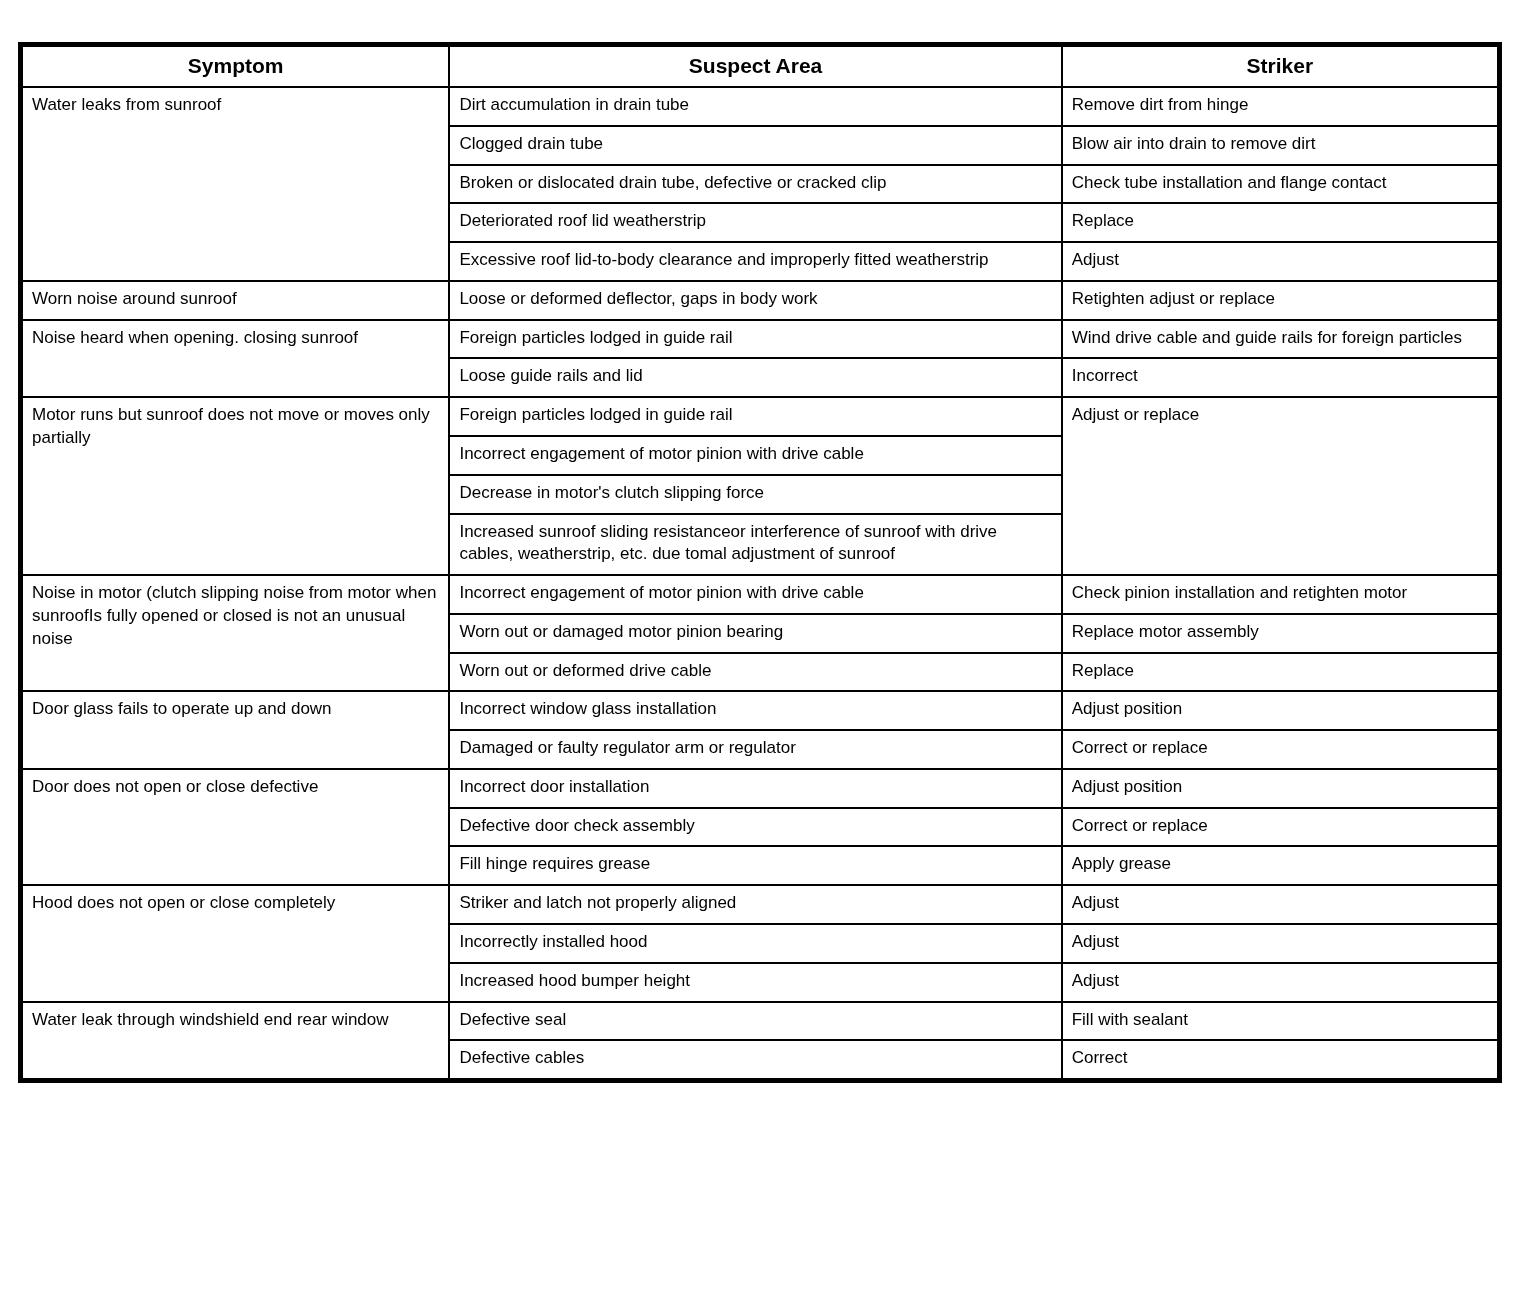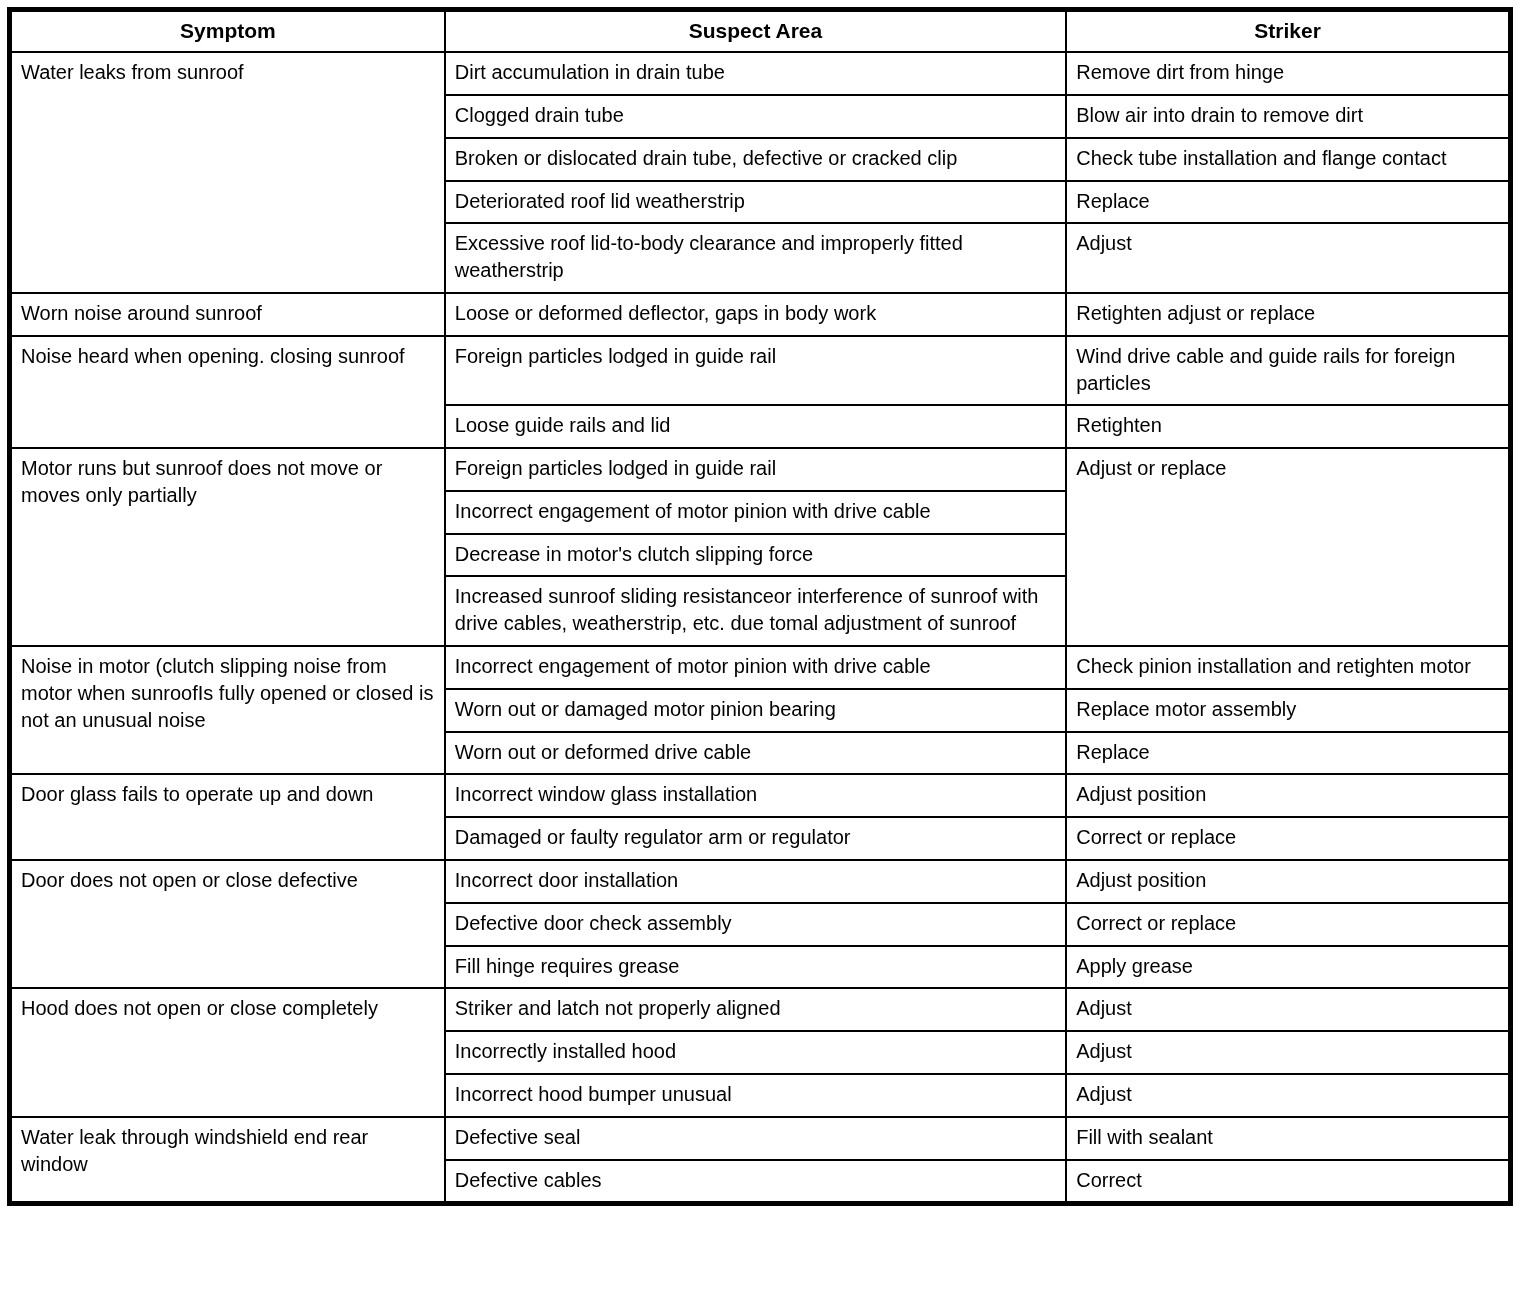--- a/index.html
+++ b/index.html
@@ -8,36 +8,37 @@
     background: #ffffff;
   }
   body {
     width: 1520px;
     min-height: 1294px;
     font-family: "Liberation Sans", "DejaVu Sans", sans-serif;
     color: #000000;
     box-sizing: border-box;
   }
   .page {
-    padding: 7px;
+    padding: 18px;
     box-sizing: border-box;
+    margin-top: 24px;
   }
   table.troubleshooting {
     border-collapse: collapse;
     width: 100%;
     table-layout: fixed;
     border: 5px solid #000000;
     background: #ffffff;
   }
   table.troubleshooting th,
   table.troubleshooting td {
     border: 2px solid #000000;
     vertical-align: top;
     padding: 6px 9px 8px 9px;
-    font-size: 20px;
+    font-size: 17px;
     line-height: 1.34;
     word-wrap: break-word;
   }
   table.troubleshooting th {
     font-weight: bold;
     text-align: center;
     padding: 5px 8px 6px 8px;
     font-size: 21px;
   }
   td.symptom-cell { }
@@ -91,21 +92,21 @@
           <td class="suspect-cell">Loose or deformed deflector, gaps in body work</td>
           <td class="remedy-cell">Retighten adjust or replace</td>
         </tr>
         <tr>
           <td class="symptom-cell" rowspan="2">Noise heard when opening. closing sunroof</td>
           <td class="suspect-cell">Foreign particles lodged in guide rail</td>
           <td class="remedy-cell">Wind drive cable and guide rails for foreign particles</td>
         </tr>
         <tr>
           <td class="suspect-cell">Loose guide rails and lid</td>
-          <td class="remedy-cell">Retighten</td>
+          <td class="remedy-cell">Incorrect</td>
         </tr>
         <tr>
           <td class="symptom-cell" rowspan="4">Motor runs but sunroof does not move or moves only partially</td>
           <td class="suspect-cell">Foreign particles lodged in guide rail</td>
           <td class="remedy-cell" rowspan="4">Adjust or replace</td>
         </tr>
         <tr>
           <td class="suspect-cell">Incorrect engagement of motor pinion with drive cable</td>
         </tr>
         <tr>
@@ -152,21 +153,21 @@
         <tr>
           <td class="symptom-cell" rowspan="3">Hood does not open or close completely</td>
           <td class="suspect-cell">Striker and latch not properly aligned</td>
           <td class="remedy-cell">Adjust</td>
         </tr>
         <tr>
           <td class="suspect-cell">Incorrectly installed hood</td>
           <td class="remedy-cell">Adjust</td>
         </tr>
         <tr>
-          <td class="suspect-cell">Incorrect hood bumper unusual</td>
+          <td class="suspect-cell">Increased hood bumper height</td>
           <td class="remedy-cell">Adjust</td>
         </tr>
         <tr>
           <td class="symptom-cell" rowspan="2">Water leak through windshield end rear window</td>
           <td class="suspect-cell">Defective seal</td>
           <td class="remedy-cell">Fill with sealant</td>
         </tr>
         <tr>
           <td class="suspect-cell">Defective cables</td>
           <td class="remedy-cell">Correct</td>

